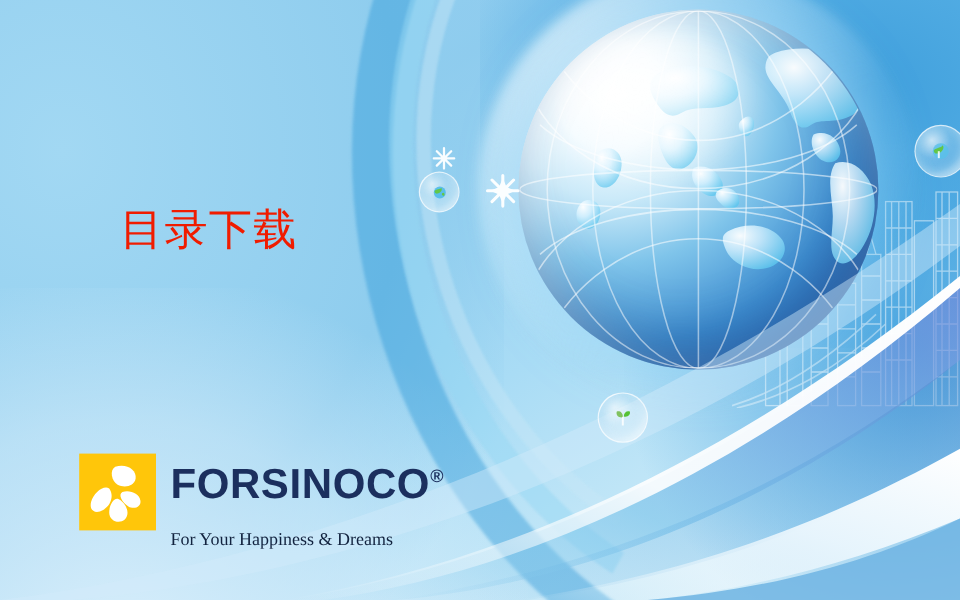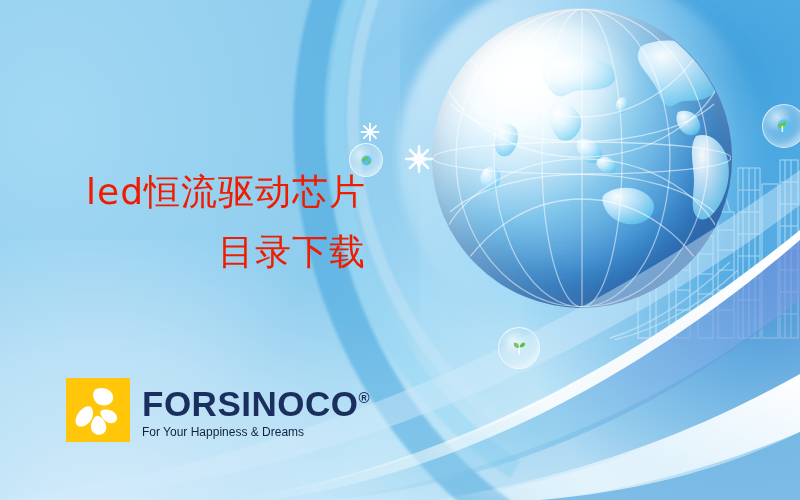--- a/index.html
+++ b/index.html
@@ -176,24 +176,24 @@
     letter-spacing: 0.5px;
     white-space: nowrap;
   }
   #logo-wordmark .reg {
     font-size: 15px;
     vertical-align: super;
     letter-spacing: 0;
   }
   #logo-tagline {
     color: #12233f;
-    font-family: Liberation Sans, sans-serif;
-    font-size: 12px;
+    font-family: Liberation Serif, serif;
+    font-size: 15px;
     line-height: 21px;
-    margin-top: 2px;
+    margin-top: 20px;
     white-space: nowrap;
   }
 </style>
 </head>
 <body>
 
 <div id="banner">
 
   <div class="wash wash-left"></div>
   <div class="wash wash-topright"></div>
@@ -363,21 +363,20 @@
 
   <div class="bubble" style="left:762px; top:104px; width:42px; height:42px;">
     <svg viewBox="0 0 24 24" width="20" height="20">
       <circle cx="12" cy="12" r="8" fill="#57c0ea" opacity="0.8"></circle>
       <path d="M5 11 C8 8, 12 9, 14 6 C16 9, 13 13, 10 14 C7 15, 5 14, 5 11 Z" fill="#62c63e" opacity="0.95"></path>
       <rect x="9" y="12" width="2" height="7" fill="#ffffff" opacity="0.85"></rect>
     </svg>
   </div>
 
   <div id="headline">
-    <span>led恒流驱动芯片</span>
     <span class="line2">目录下载</span>
   </div>
 
   <div id="logo">
     <div id="logo-mark">
       <svg viewBox="0 0 64 64" width="64" height="64">
         <g fill="#ffffff">
           <path d="M30 11 C39 8, 48 13, 47 21 C46 27, 38 29, 32 26 C27 23, 25 14, 30 11 Z"></path>
           <path d="M25 29 C29 34, 27 43, 20 47 C13 51, 8 47, 10 40 C12 33, 20 26, 25 29 Z"></path>
           <path d="M36 32 C42 30, 50 33, 51 39 C52 44, 46 47, 41 44 C36 41, 32 34, 36 32 Z"></path>

